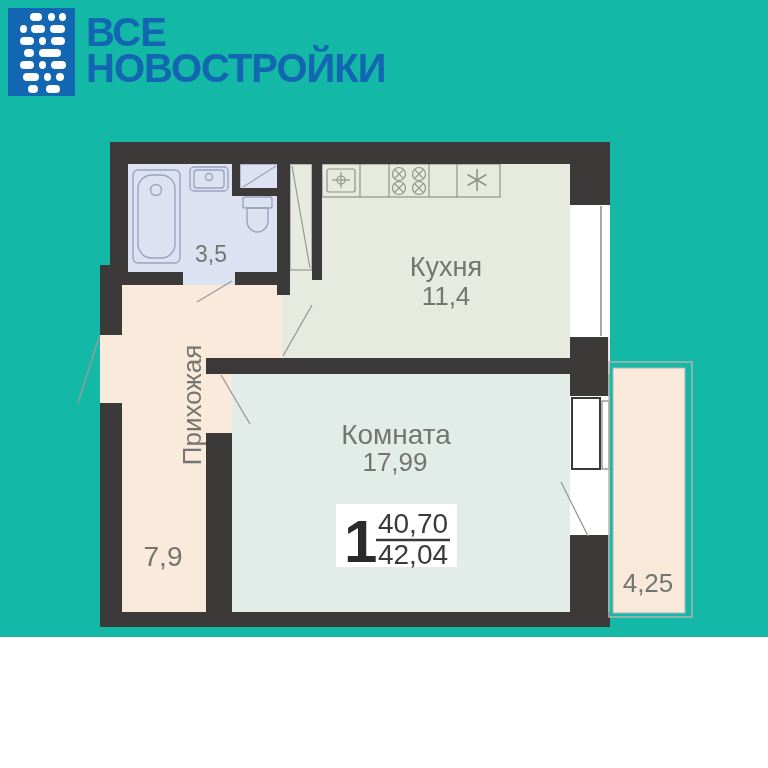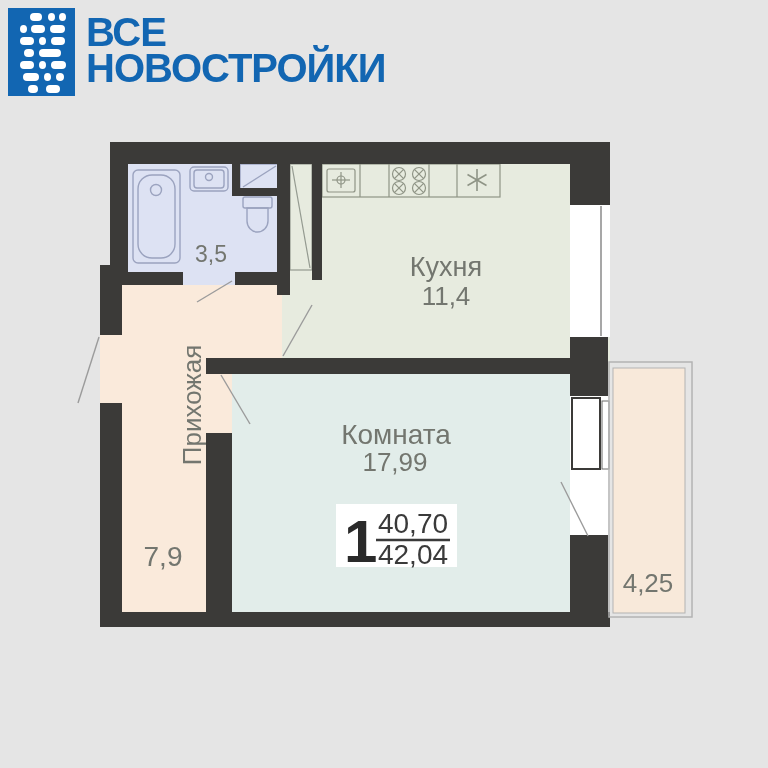--- a/index.html
+++ b/index.html
@@ -1,16 +1,16 @@
 <!DOCTYPE html>
 <html><head>
 <meta charset="utf-8">
 <style>
   html,body{margin:0;padding:0;background:#ffffff;}
-  .page{position:relative;width:768px;height:768px;background:#e5e5e5;overflow:hidden;
+  .page{position:relative;width:768px;height:637px;background:#14b8a6;overflow:hidden;
         font-family:"Liberation Sans", sans-serif;}
   svg text{font-family:"Liberation Sans", sans-serif;}
   .room-label{fill:#73766f;}
 </style>
 </head>
 <body>
 
 <div class="page">
 <svg width="768" height="768" viewBox="0 0 768 768" xmlns="http://www.w3.org/2000/svg">
 

